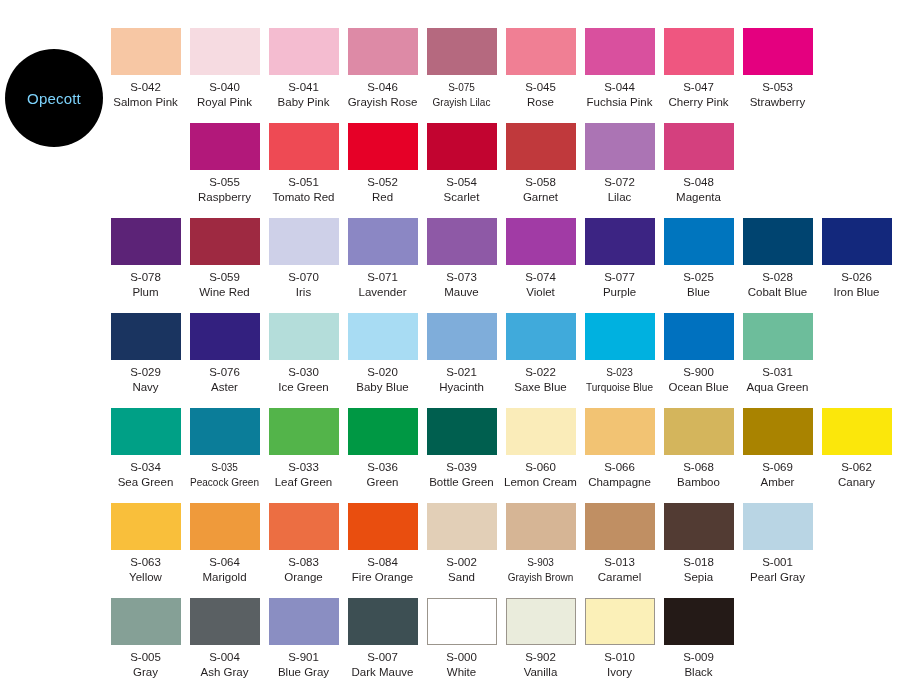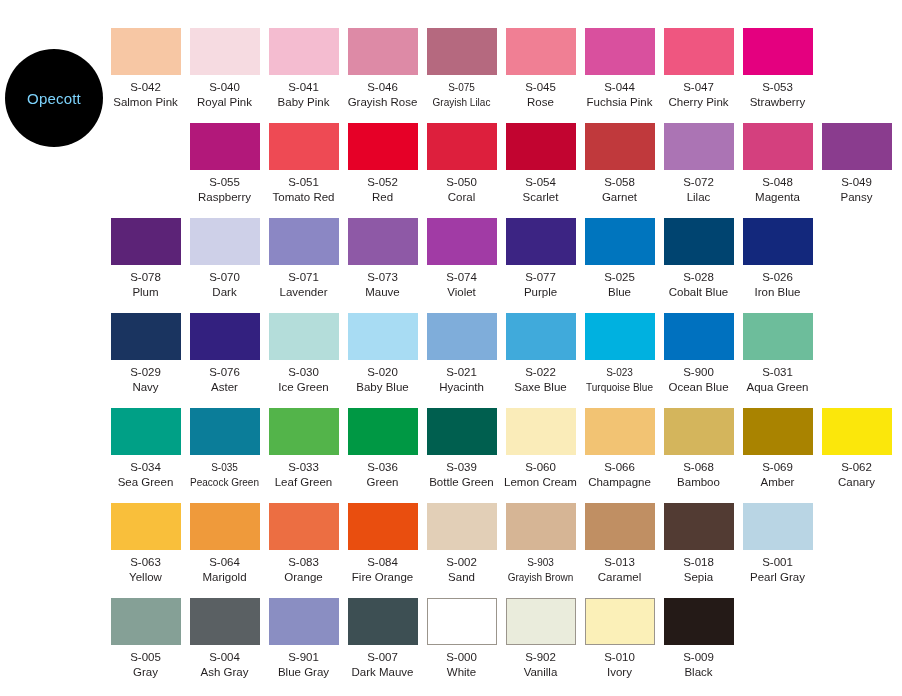--- a/index.html
+++ b/index.html
@@ -183,27 +183,20 @@
           </div>
         </div>
         <div class="cell">
           <div class="swatch" style="background: rgb(230, 0, 39);"></div>
           <div class="label">
             <span class="code">S-052</span>
             <span class="name">Red</span>
           </div>
         </div>
         <div class="cell">
-          <div class="swatch" style="background: rgb(221, 31, 61);"></div>
-          <div class="label">
-            <span class="code">S-050</span>
-            <span class="name">Coral</span>
-          </div>
-        </div>
-        <div class="cell">
           <div class="swatch" style="background: rgb(194, 4, 48);"></div>
           <div class="label">
             <span class="code">S-054</span>
             <span class="name">Scarlet</span>
           </div>
         </div>
         <div class="cell">
           <div class="swatch" style="background: rgb(192, 57, 60);"></div>
           <div class="label">
             <span class="code">S-058</span>
@@ -217,41 +210,41 @@
             <span class="name">Lilac</span>
           </div>
         </div>
         <div class="cell">
           <div class="swatch" style="background: rgb(212, 64, 126);"></div>
           <div class="label">
             <span class="code">S-048</span>
             <span class="name">Magenta</span>
           </div>
         </div>
-        <div class="cell">
-          <div class="swatch" style="background: rgb(138, 60, 142);"></div>
-          <div class="label">
-            <span class="code">S-049</span>
-            <span class="name">Pansy</span>
-          </div>
-        </div>
       </div>
       <div class="row">
         <div class="cell">
           <div class="swatch" style="background: rgb(92, 35, 119);"></div>
           <div class="label">
             <span class="code">S-078</span>
             <span class="name">Plum</span>
           </div>
         </div>
         <div class="cell">
+          <div class="swatch" style="background: rgb(158, 41, 65);"></div>
+          <div class="label">
+            <span class="code">S-059</span>
+            <span class="name">Wine Red</span>
+          </div>
+        </div>
+        <div class="cell">
           <div class="swatch" style="background: rgb(206, 208, 232);"></div>
           <div class="label">
             <span class="code">S-070</span>
-            <span class="name">Dark</span>
+            <span class="name">Iris</span>
           </div>
         </div>
         <div class="cell">
           <div class="swatch" style="background: rgb(139, 135, 196);"></div>
           <div class="label">
             <span class="code">S-071</span>
             <span class="name">Lavender</span>
           </div>
         </div>
         <div class="cell">

